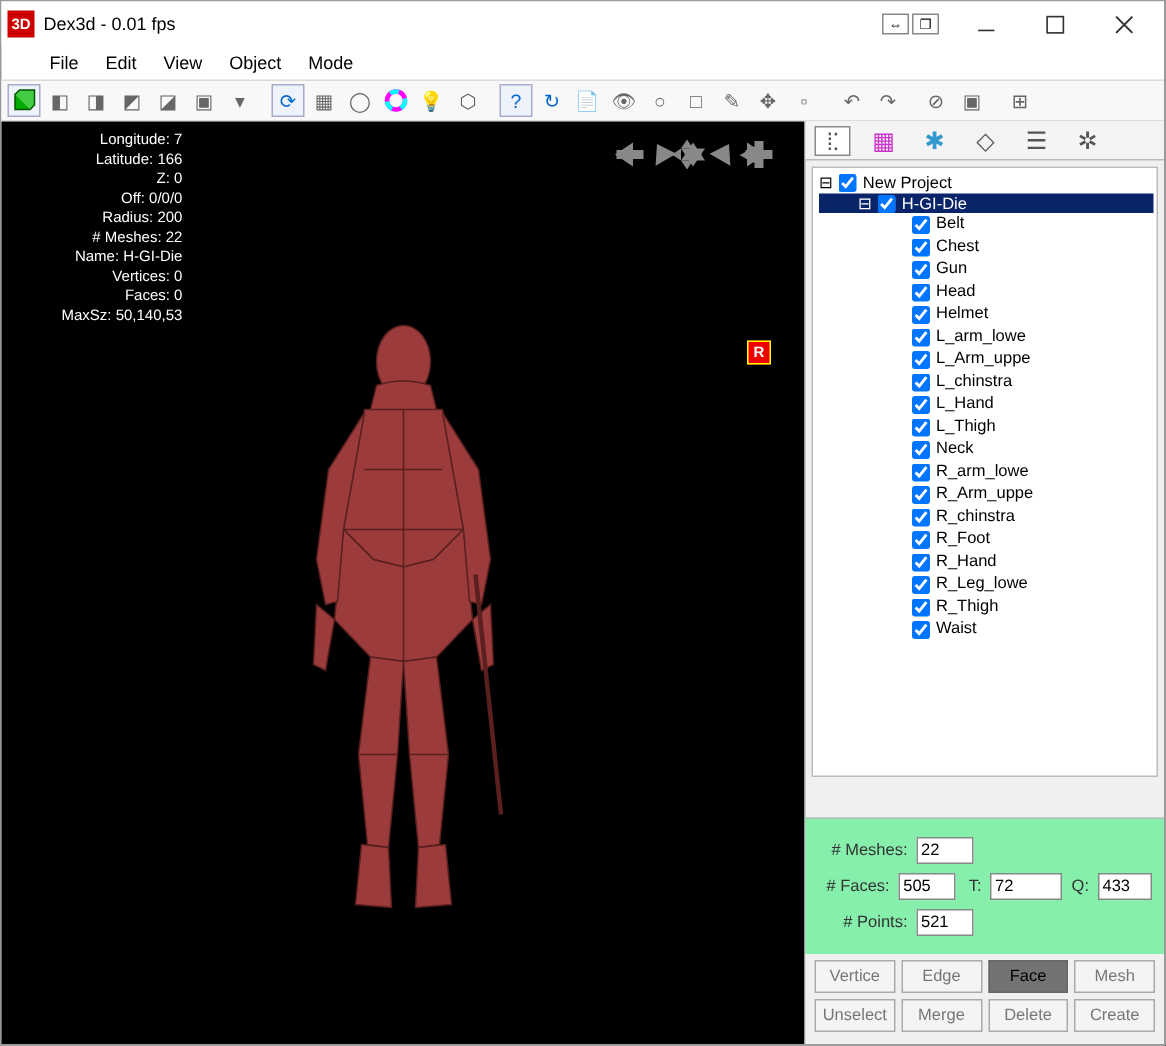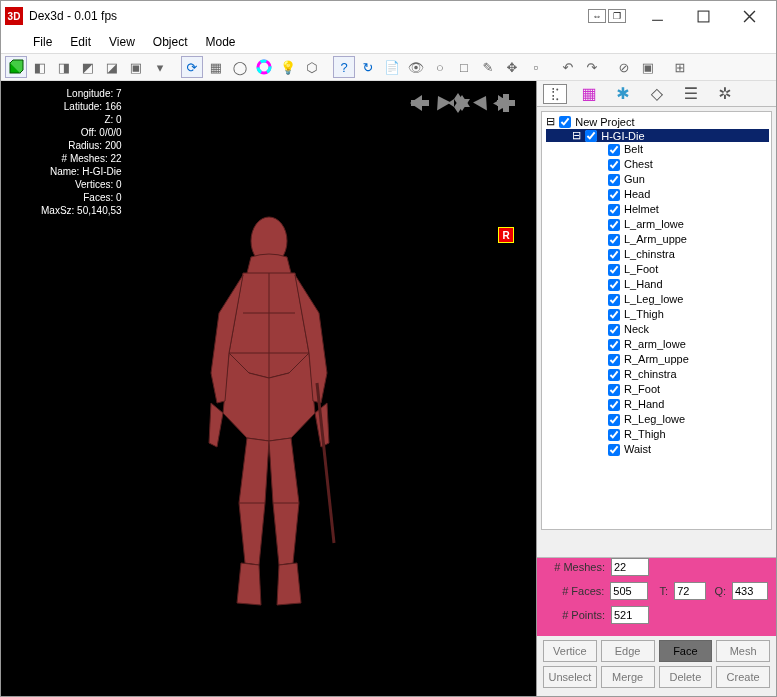--- a/index.html
+++ b/index.html
@@ -29,21 +29,21 @@
 .sidepanel { width: 240px; border-left: 1px solid #999; display: flex; flex-direction: column; background: #f0f0f0; }
 .tabstrip { height: 26px; display: flex; align-items: center; gap: 10px; padding: 0 6px; border-bottom: 1px solid #bbb; background:#f4f4f4;}
 .tabstrip .tab { width: 24px; height: 20px; display:flex; align-items:center; justify-content:center; color:#555; border:1px solid transparent; }
 .tabstrip .tab.sel { border-color:#888; background:#fff; }
 .tree { flex: 1; overflow-y: auto; background: #fff; border: 1px solid #bbb; margin: 4px; padding: 2px 2px 2px 4px; font-size: 11px; }
 .tree .root { display:flex; align-items:center; gap:4px; padding:1px 0;}
 .tree .lvl1 { display:flex; align-items:center; gap:4px; padding:0 0 0 26px; }
 .tree .lvl1.sel { background:#0a246a; color:#fff; }
 .tree .lvl2 { display:flex; align-items:center; gap:4px; padding:0 0 0 62px; line-height:15px;}
 .tree input[type=checkbox]{ width:12px; height:12px; margin:0; }
-.stats { border-top:1px solid #bbb; padding:0 8px 6px 8px; font-size:11px; background:#ec4899;margin-top:23px;}
+.stats { border-top:1px solid #bbb; padding:12px 8px 6px 8px; font-size:11px; background:#86efac;margin-top:23px;}
 .stats .row { display:flex; align-items:center; margin-bottom:6px; gap:6px; }
 .stats label { display:inline-block; text-align:right; color:#333;}
 .stats input { width:38px; height:18px; border:1px solid #888; font-size:11px; padding:0 2px; background:#fff; }
 .btns { padding: 4px 6px 8px 6px; display:flex; flex-direction:column; gap:4px; background:#f0f0f0; }
 .btns .brow { display:flex; gap:4px; }
 .btns button { flex:1; height:22px; font-size:11px; border:1px solid #aaa; background:#f4f4f4; color:#777; }
 .btns button.en { color:#000; border-color:#666; background:#737373; }
 .cube { width:16px; height:16px; }
 
 .figure { position:absolute; left:50%; top:54%; transform:translate(-50%,-50%); }
@@ -270,29 +270,21 @@
             <div class="lvl2">
               <input type="checkbox" checked="" style=""> 
               <span>L_Arm_uppe</span>
             </div>
             <div class="lvl2">
               <input type="checkbox" checked="" style=""> 
               <span>L_chinstra</span>
             </div>
             <div class="lvl2">
               <input type="checkbox" checked="" style=""> 
-              <span>L_Foot</span>
-            </div>
-            <div class="lvl2">
-              <input type="checkbox" checked="" style=""> 
               <span>L_Hand</span>
-            </div>
-            <div class="lvl2">
-              <input type="checkbox" checked="" style=""> 
-              <span>L_Leg_lowe</span>
             </div>
             <div class="lvl2">
               <input type="checkbox" checked="" style=""> 
               <span>L_Thigh</span>
             </div>
             <div class="lvl2">
               <input type="checkbox" checked="" style=""> 
               <span>Neck</span>
             </div>
             <div class="lvl2">
@@ -332,21 +324,21 @@
 
       <div class="stats">
         <div class="row">
           <label style="width:60px"># Meshes:</label>
           <input value="22" style="">
         </div>
         <div class="row">
           <label style="width:60px"># Faces:</label>
           <input value="505" style="">
           <label style="width:14px">T:</label>
-          <input style="width: 32px;" value="72">
+          <input style="width: 48px;" value="72">
           <label style="width:14px">Q:</label>
           <input style="width: 36px;" value="433">
         </div>
         <div class="row">
           <label style="width:60px"># Points:</label>
           <input value="521" style="">
         </div>
       </div>
 
       <div class="btns">

